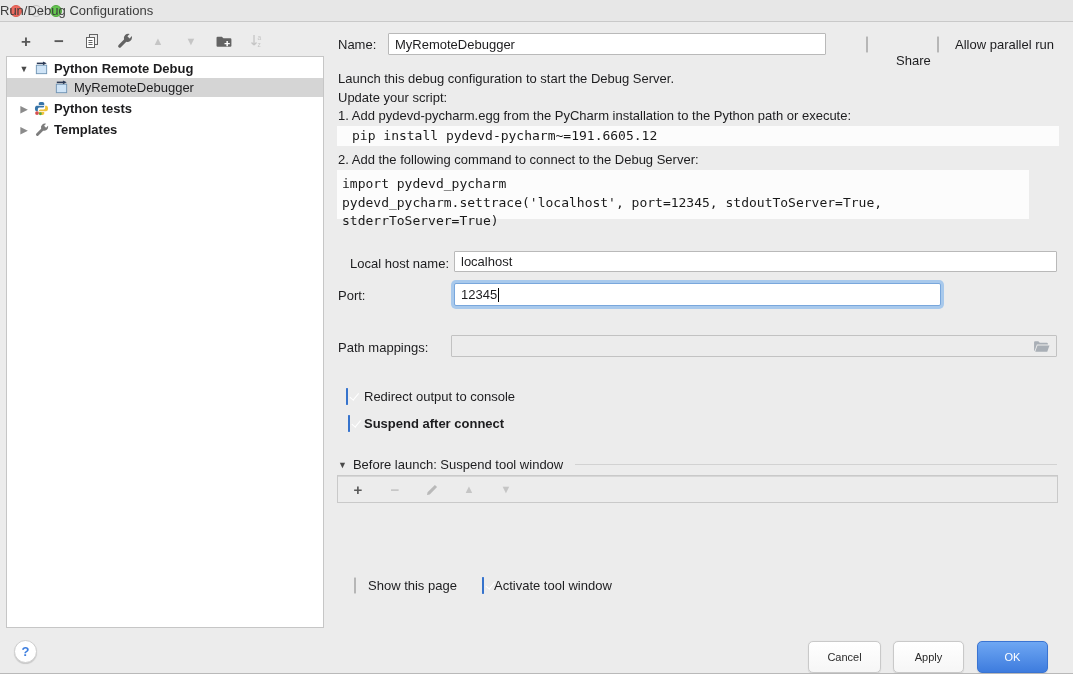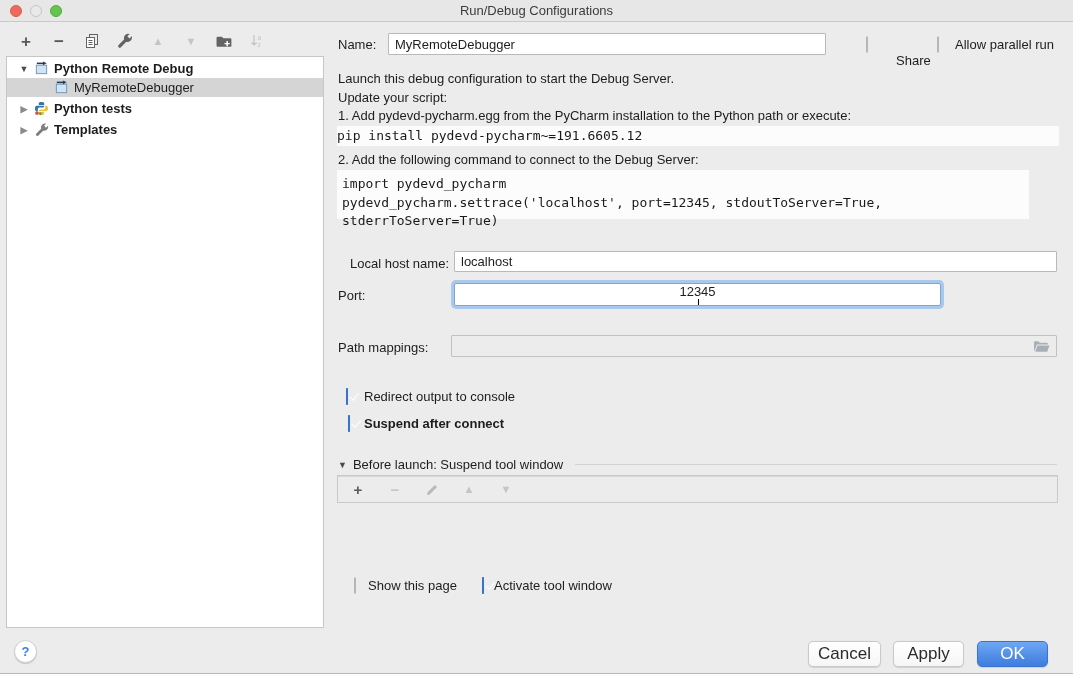--- a/index.html
+++ b/index.html
@@ -7,21 +7,21 @@
   .window {
     position:relative; width:1073px; height:674px;
     background:#ececec; overflow:hidden;
     font-family:"Liberation Sans", sans-serif; font-size:13px; color:#1d1d1f;
     border-bottom:1px solid #b9b9b9;
   }
   
   .titlebar { position:absolute; top:0; left:0; right:0; height:22px;
     background:#e7e7e7; border-bottom:1px solid #c9c9c9; }
   .titlebar .title { position:absolute; left:0; right:0; top:0; height:22px;
-    text-align:center; line-height:21px; font-size:13px; color:#3c3c3c; }
+    line-height:21px; font-size:13px; color:#3c3c3c; }
   .tl { position:absolute; top:5px; width:12px; height:12px; border-radius:50%; }
   .tl.red   { left:10px; background:#ee6a5f; border:1px solid #dc5a4d; }
   .tl.mini  { left:30px; background:#e9e9e9; border:1px solid #c5c5c5; }
   .tl.green { left:50px; background:#64c650; border:1px solid #52a83f; }
 
   
   .side-toolbar { position:absolute; left:16px; top:30px; height:22px;
     display:flex; align-items:center; gap:13px; }
   .tbi { width:20px; height:20px; display:flex; align-items:center; justify-content:center; }
   .glyph { font-size:17px; line-height:1; color:#595959; font-weight:bold; }
@@ -66,22 +66,22 @@
   .bl-header { display:flex; align-items:center; gap:6px; }
   .bl-header .disc { font-size:9px; color:#4a4a4a; }
   .bl-line { flex:1; height:1px; background:#d2d2d2; margin-left:6px; }
   .task-box { border:1px solid #c9c9c9; }
   .task-list { height:65px; background:#ffffff; display:flex; align-items:center; justify-content:center; }
   .task-empty { color:#a3a3a3; font-size:13px; }
   .task-toolbar { height:26px; background:#ececec; border-top:1px solid #d6d6d6;
     display:flex; align-items:center; gap:17px; padding-left:10px; }
 
   
-  .btn { position:absolute; height:26px; border-radius:5px; border:1px solid #c9c9c9;
-    background:linear-gradient(#ffffff,#f6f6f6); font-size:17px; color:#2b2b2b;
+  .btn { position:absolute; height:32px; border-radius:5px; border:1px solid #c9c9c9;
+    background:linear-gradient(#ffffff,#f6f6f6); font-size:11px; color:#2b2b2b;
     display:flex; align-items:center; justify-content:center;
     box-shadow:0 0.5px 1px rgba(0,0,0,0.12); }
   .btn.primary { background:linear-gradient(#6ea7f3,#3e7cde); border-color:#3a74d2; color:#ffffff; }
   .help-btn { position:absolute; left:14px; top:640px; width:23px; height:23px; border-radius:50%;
     background:#ffffff; border:1px solid #cfcfcf; box-shadow:0 1px 1px rgba(0,0,0,0.15);
     display:flex; align-items:center; justify-content:center;
     color:#3d7edf; font-size:13px; font-weight:bold; }
 </style>
 </head>
 <body>
@@ -192,33 +192,33 @@
   <input class="field abs" style="left: 388px; top: 33px; width: 438px; height: 22px;" value="MyRemoteDebugger">
   <span class="cb abs" style="left:866px; top:37px;"></span>
   <div class="abs lbl" style="left:896px; top:37px;margin-top:16px;">Share</div>
   <span class="cb abs" style="left:935px; top:37px;"></span>
   <div class="abs lbl" style="left:955px; top:37px;">Allow parallel run</div>
 
   
   <div class="abs lbl" style="left:338px; top:71px;">Launch this debug configuration to start the Debug Server.</div>
   <div class="abs lbl" style="left:338px; top:90px;">Update your script:</div>
   <div class="abs lbl" style="left:338px; top:108px;">1. Add pydevd-pycharm.egg from the PyCharm installation to the Python path or execute:</div>
-  <div class="abs codeblock" style="left:337px; top:126px; width:722px; height:20px; line-height:20px; padding-left:0;">pip install pydevd-pycharm~=191.6605.12</div>
+  <div class="abs codeblock" style="left:337px; top:126px; width:722px; height:20px; line-height:20px; padding-left:15px;">pip install pydevd-pycharm~=191.6605.12</div>
   <div class="abs lbl" style="left:338px; top:152px;">2. Add the following command to connect to the Debug Server:</div>
   <div class="abs codeblock" style="left:337px; top:170px; width:692px; height:49px; padding:5px 0 0 5px; line-height:18.5px;">
     <div>import pydevd_pycharm</div>
     <div>pydevd_pycharm.settrace('localhost', port=12345, stdoutToServer=True, stderrToServer=True)</div>
   </div>
 
   
   <div class="abs lbl" style="left:338px; top:256px;margin-left:12px;">Local host name:</div>
   <input class="field abs" style="left: 454px; top: 251px; width: 603px; height: 21px;" value="localhost">
 
   <div class="abs lbl" style="left:338px; top:288px;">Port:</div>
-  <div class="fake-field focused abs" style="left:454px; top:283px; width:487px; height:23px;flex-direction:column;">
+  <div class="fake-field focused abs" style="left:454px; top:283px; width:487px; height:23px;">
     <span>12345</span>
       <span class="caret"></span>
   </div>
 
   <div class="abs lbl" style="left:338px; top:340px;">Path mappings:</div>
   <div class="fake-field disabled-field abs" style="left:451px; top:335px; width:606px; height:22px;">
     <span></span>
     <svg width="17" height="15" viewBox="0 0 16 14">
       <path fill="#a9afb6" d="M1 3a1 1 0 0 1 1-1h3l1.4 1.4H13a1 1 0 0 1 1 1V5H3.6L1.6 11H1V3z"></path>
       <path fill="#a9afb6" d="M4.2 6h11.3l-2.1 6H2.1z"></path>

